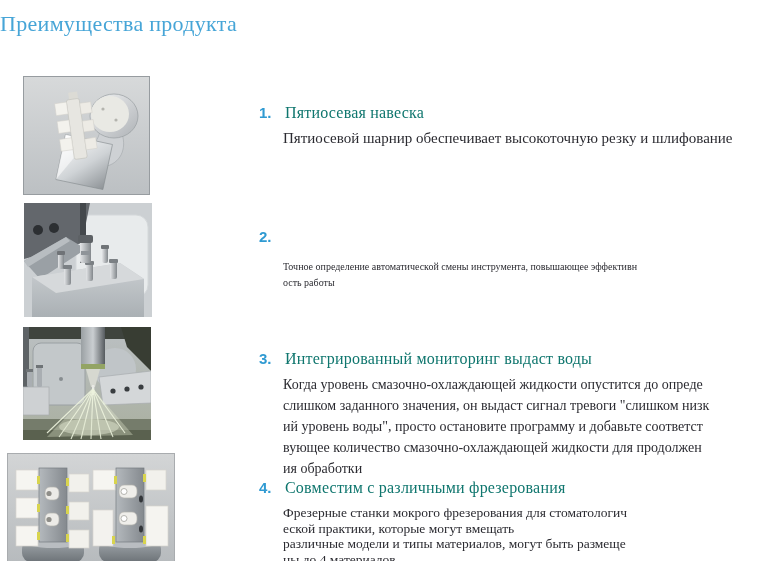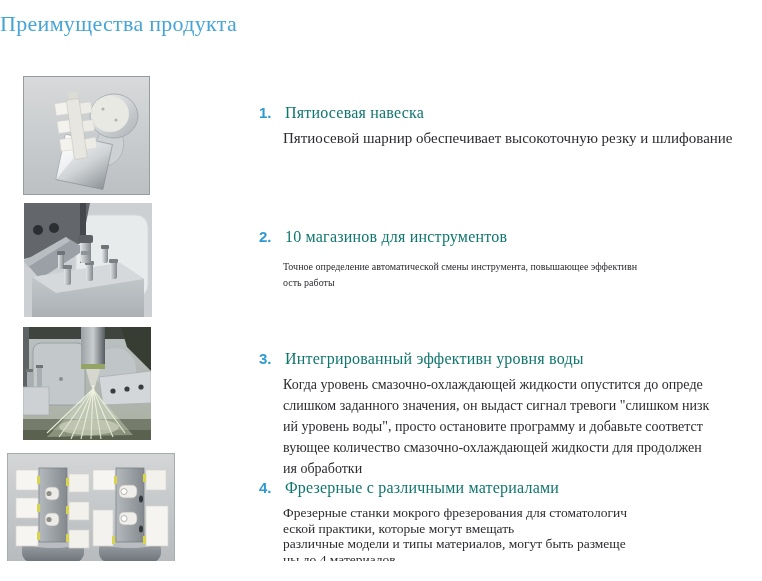--- a/index.html
+++ b/index.html
@@ -252,42 +252,41 @@
     <div class="item-row">
       <span class="num">1.</span>
       <h2 class="heading">Пятиосевая навеска</h2>
     </div>
     <p class="body">Пятиосевой шарнир обеспечивает высокоточную резку и шлифование</p>
   </section>
 
   <section class="item" id="item2">
     <div class="item-row">
       <span class="num">2.</span>
-      <h2 class="heading">10 магазинов для инструментов</h2>
     </div>
     <p class="body">Точное определение автоматической смены инструмента, повышающее эффективн
 ость работы</p>
   </section>
 
   <section class="item" id="item3">
     <div class="item-row">
       <span class="num">3.</span>
-      <h2 class="heading">Интегрированный эффективн уровня воды</h2>
+      <h2 class="heading">Интегрированный мониторинг выдаст воды</h2>
     </div>
     <p class="body">Когда уровень смазочно-охлаждающей жидкости опустится до опреде
 слишком заданного значения, он выдаст сигнал тревоги "слишком низк
 ий уровень воды", просто остановите программу и добавьте соответст
 вующее количество смазочно-охлаждающей жидкости для продолжен
 ия обработки</p>
   </section>
 
   <section class="item" id="item4">
     <div class="item-row">
       <span class="num">4.</span>
-      <h2 class="heading">Фрезерные с различными материалами</h2>
+      <h2 class="heading">Совместим с различными фрезерования</h2>
     </div>
     <p class="body">Фрезерные станки мокрого фрезерования для стоматологич
 еской практики, которые могут вмещать
 различные модели и типы материалов, могут быть размеще
 ны до 4 материалов.</p>
   </section>
 
 </div>
 
 </body></html>

